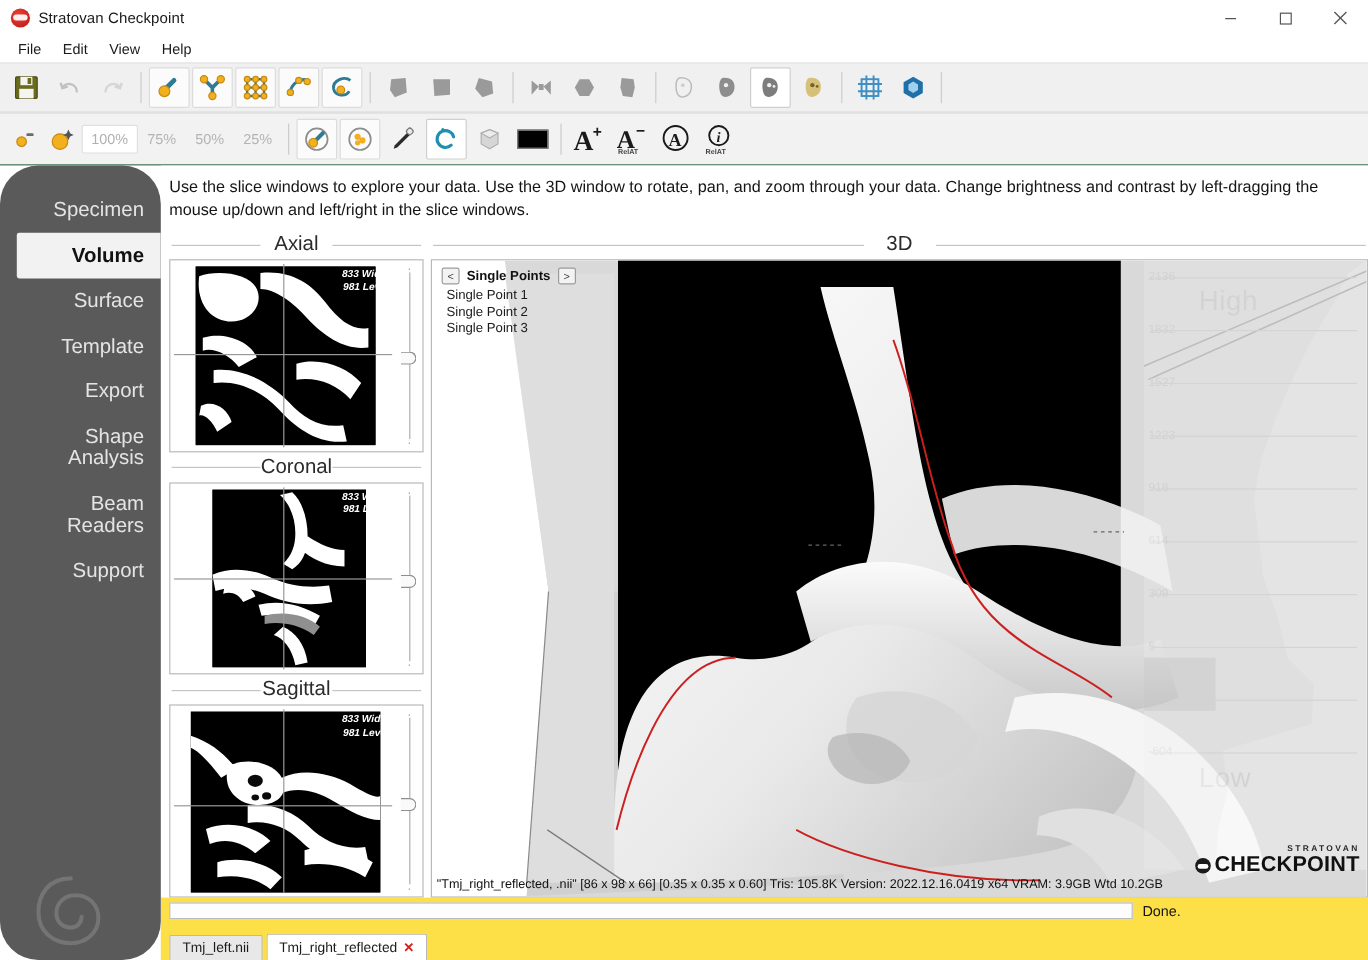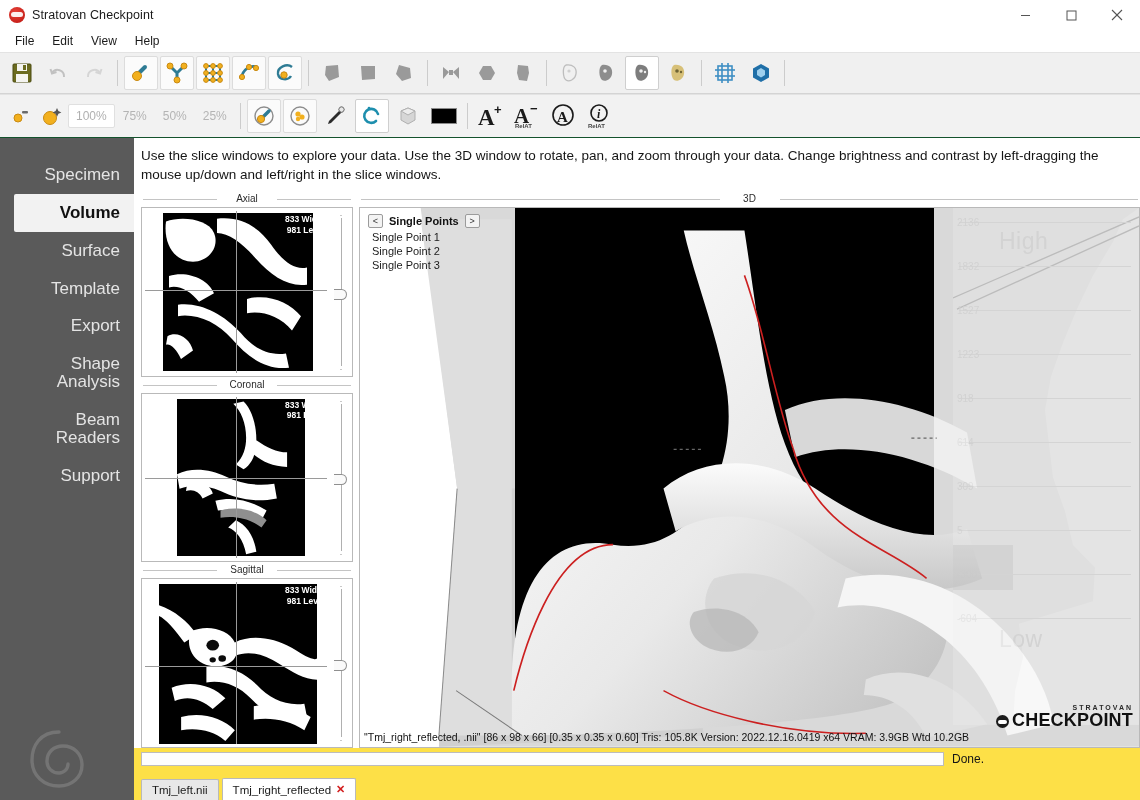--- a/index.html
+++ b/index.html
@@ -98,20 +98,21 @@
   }
 
   
   .sidebar {
     width: 134px; min-width: 134px;
     background: #5a5a5a;
     padding-top: 18px;
     display: flex; flex-direction: column;
     position: relative;
     overflow: hidden;
+    border-radius: 32px;
   }
   .side-item {
     color: #e4e4e4;
     font-size: 17px;
     text-align: right;
     padding: 10px 14px 10px 8px;
     line-height: 1.05;
   }
   .side-item.active {
     background: #f2f2f2; color: #111111; font-weight: bold;
@@ -138,21 +139,21 @@
     padding: 0 0 0 7px;
   }
 
   
   .slice-col {
     width: 212px; min-width: 212px;
     display: flex; flex-direction: column;
   }
   .slice-pane { flex: 1; display: flex; flex-direction: column; min-height: 0; }
   .pane-title {
-    text-align: center; font-size: 10px; color: #2b2b2b;
+    text-align: center; font-size: 17px; color: #2b2b2b;
     padding: 2px 0 3px 0; position: relative;
   }
   .pane-title::before, .pane-title::after {
     content: ""; position: absolute; top: 50%; height: 1px; background: #c4c4c4;
   }
   .pane-title::before { left: 2px; right: calc(50% + 30px); }
   .pane-title::after  { right: 2px; left: calc(50% + 30px); }
   .slice-frame {
     flex: 1; display: flex; min-height: 0;
     border: 1px solid #b9b9b9; background: #ffffff;
@@ -162,22 +163,22 @@
     background: #ffffff; margin: 3px;
   }
   .slice-img {
     position: absolute; background: #000;
   }
   .xhair-v, .xhair-h { position: absolute; background: #9a9a9a; }
   .xhair-v { width: 1px; top: 0; bottom: 0; }
   .xhair-h { height: 1px; left: 0; right: 0; }
   .wl-overlay {
     position: absolute; right: 2px; top: 3px;
-    font-size: 8.5px; color: #ffffff; text-align: right;
-    line-height: 1.25; font-weight: bold; white-space: nowrap;
+    font-size: 8.5px; color: #ffffff; text-align: center;
+    line-height: 1.25; font-weight: bold; white-space: nowrap; font-style: italic;
   }
   .slice-scroll {
     width: 22px; min-width: 22px; position: relative;
     display: flex; flex-direction: column; align-items: center;
     padding: 4px 0;
   }
   .slice-scroll .track { width: 1px; flex: 1; background: #b0b0b0; }
   .slice-scroll .thumb {
     position: absolute; left: 4px; top: 48%;
     width: 13px; height: 11px;

